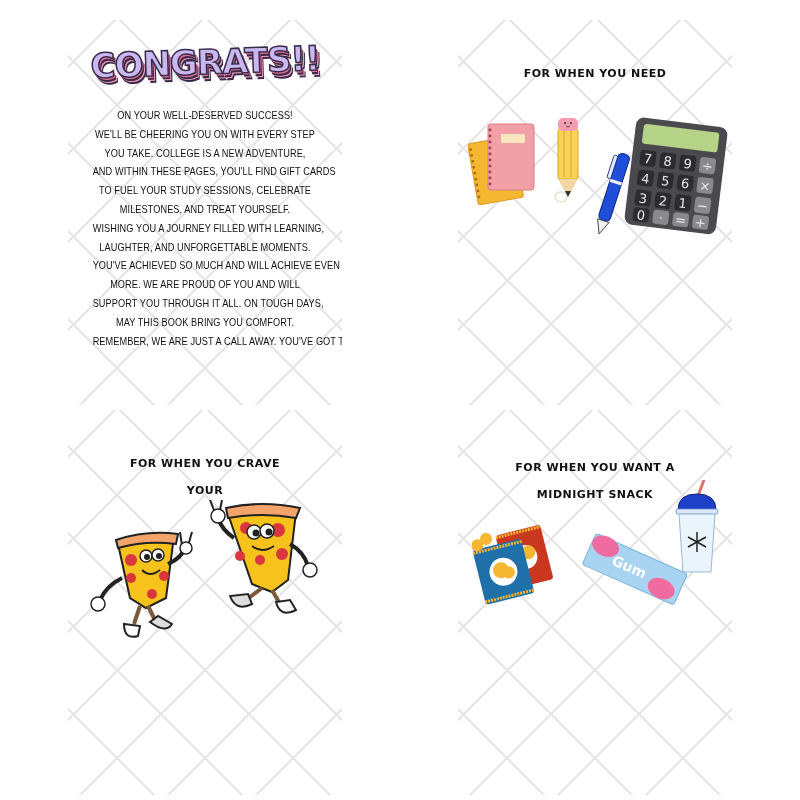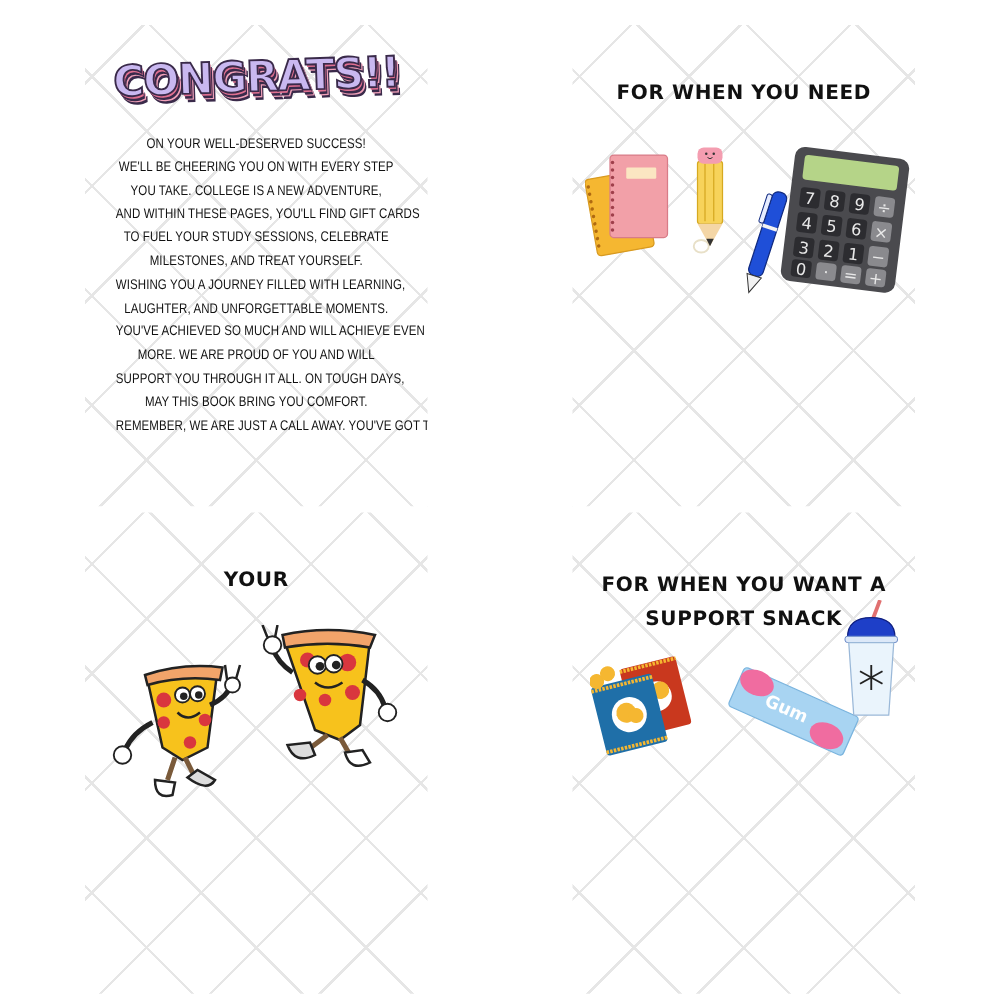--- a/index.html
+++ b/index.html
@@ -55,21 +55,21 @@
       letter-spacing: 0.1px;
     }
     .letter div { white-space: nowrap; }
 
     .heading {
       position: absolute;
       left: 0; right: 0;
       text-align: center;
       font-family: "DejaVu Sans", sans-serif;
       font-weight: 700;
-      font-size: 16px;
+      font-size: 11px;
       line-height: 27px;
       color: #111111;
       letter-spacing: 0.5px;
     }
     #p2 .heading { top: 40px; }
     #p3 .heading { top: 40px; }
     #p4 .heading { top: 44px; }
 
     .illus { position: absolute; }
   </style>
@@ -190,20 +190,21 @@
           <text x="64" y="108">=</text>
         <rect x="76" y="96" width="16" height="14" rx="3" fill="#8a8a8e"></rect>
           <text x="84" y="108">+</text>
       </g>
     </g>
   </svg>
 </div>
 
 <div class="panel" id="p3">
   <div class="heading">
+    <div>FOR WHEN YOU CRAVE</div>
     <div>YOUR</div>
   </div>
 
   <svg class="illus" style="left:18px;top:118px" width="120" height="120" viewBox="0 0 120 120">
     <path d="M32 16 L88 8 L80 70 L60 80 L44 70 Z" fill="#f7c21c" stroke="#222" stroke-width="2"></path>
     <path d="M30 12 Q60 2 92 6 L90 16 Q60 12 32 20 Z" fill="#f2a46a" stroke="#222" stroke-width="2"></path>
     <circle cx="45" cy="32" r="6" fill="#d9363e"></circle>
     <circle cx="45" cy="50" r="5" fill="#d9363e"></circle>
     <circle cx="78" cy="48" r="5" fill="#d9363e"></circle>
     <circle cx="66" cy="66" r="5" fill="#d9363e"></circle>
@@ -242,21 +243,21 @@
     <circle cx="110" cy="70" r="7" fill="#fff" stroke="#222" stroke-width="1.5"></circle>
     <path d="M62 88 L46 100 M72 90 L80 104" stroke="#7a5a3a" stroke-width="4"></path>
     <path d="M30 96 Q36 112 52 104 L48 94 Z" fill="#ddd" stroke="#222" stroke-width="2"></path>
     <path d="M76 102 Q80 118 96 110 L90 100 Z" fill="#fff" stroke="#222" stroke-width="2"></path>
   </svg>
 </div>
 
 <div class="panel" id="p4">
   <div class="heading">
     <div>FOR WHEN YOU WANT A</div>
-    <div>SUPPORT SNACK</div>
+    <div>MIDNIGHT SNACK</div>
   </div>
 
   <svg class="illus" style="left:14px;top:110px" width="84" height="86" viewBox="0 0 84 86">
     <g transform="rotate(-14 50 40)">
       <rect x="30" y="10" width="46" height="56" rx="3" fill="#c9381e"></rect>
       <path d="M30 12 L76 12" stroke="#f5b731" stroke-width="3" stroke-dasharray="2 1"></path>
       <circle cx="54" cy="38" r="12" fill="#fff"></circle>
       <circle cx="58" cy="34" r="7" fill="#f5b731"></circle>
     </g>
     <g transform="rotate(-14 30 50)">

